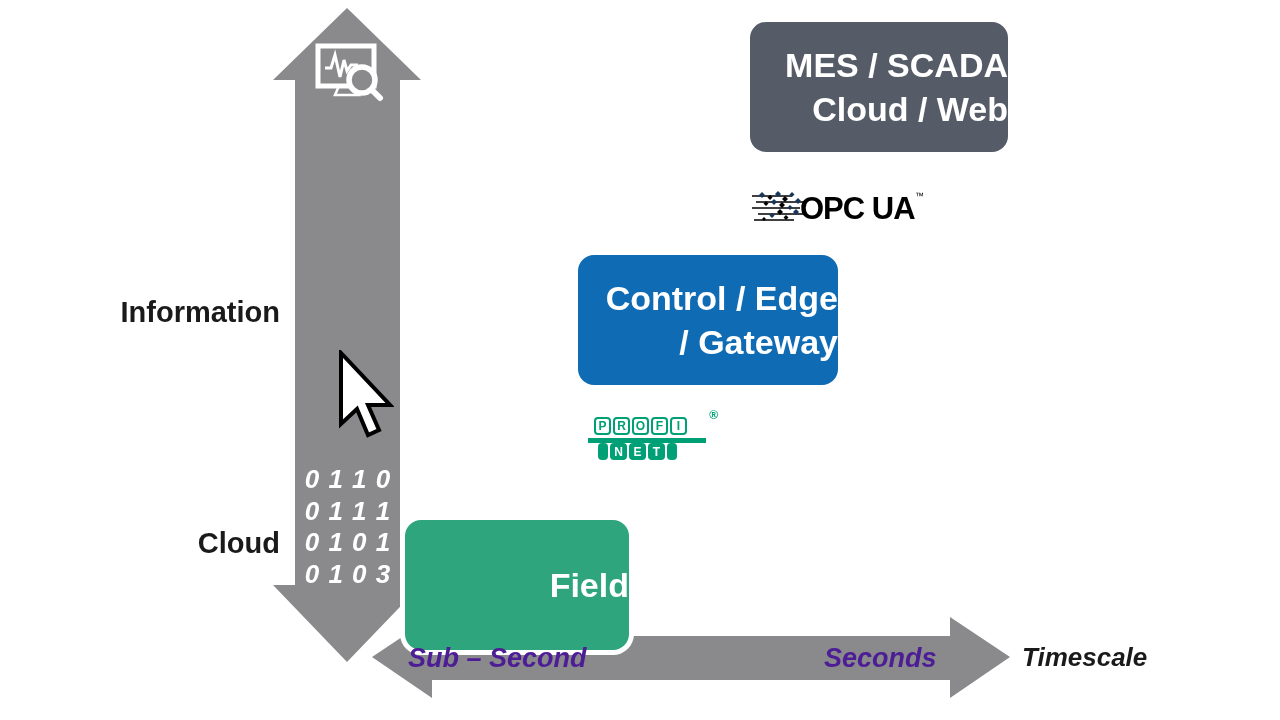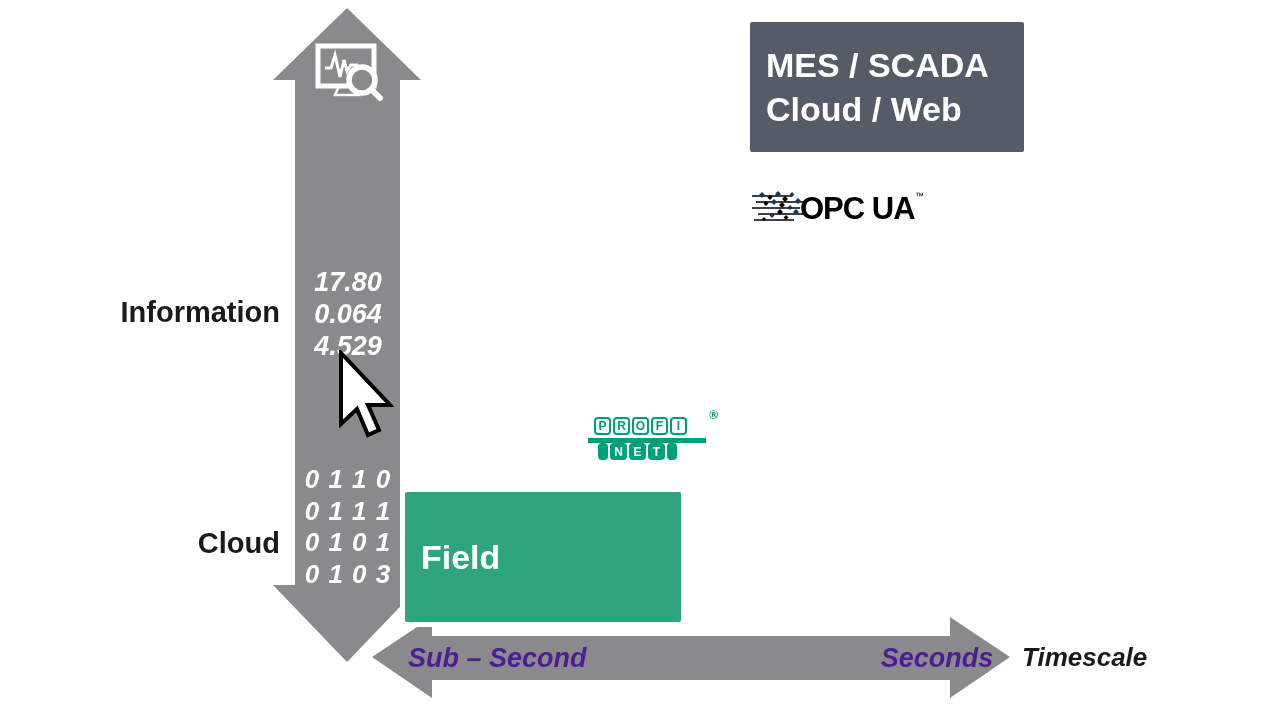--- a/index.html
+++ b/index.html
@@ -31,37 +31,36 @@
     left:56px;width:224px;text-align:right;color:var(--text-dark,#1A1A1A);
     font-weight:bold;font-size:29px;
   }
   .label-information{top:296px;}
   .label-data{top:527px;}
 
   .xaxis-label{
     color:#4c1d95;font-style:italic;font-weight:bold;font-size:27px;top:643px;
   }
   .label-subsecond{left:408px;}
-  .label-seconds{left:844px;width:186px;text-align:center;}
+  .label-seconds{left:824px;width:186px;text-align:left;}
   .label-timescale{
     left:1022px;top:642px;color:var(--text-dark,#1A1A1A);
     font-style:italic;font-weight:bold;font-size:26px;
   }
 
   
   .level-box{
-    border-radius:2px;color:#fff;font-weight:bold;font-size:34px;line-height:44px;
-    display:flex;flex-direction:column;align-items:flex-start;justify-content:center;
+    border-radius:16px;color:#fff;font-weight:bold;font-size:34px;line-height:44px;
+    display:flex;flex-direction:column;align-items:flex-end;justify-content:center;
     text-align:center;
-    padding-left:16px;
   }
   .box-mes{left:750px;top:22px;width:258px;height:130px;background:var(--mes-box,#555B67);}
   .box-control{left:578px;top:255px;width:260px;height:130px;background:var(--control-box,#0E6BB4);}
   .box-field{
-    left:405px;top:492px;width:260px;height:130px;background:var(--field-box,#2FA57D);
+    left:405px;top:520px;width:224px;height:130px;background:var(--field-box,#2FA57D);
     box-shadow:0 0 0 5px #fff;
   }
 
   
   .profinet{left:588px;top:408px;width:130px;height:58px;}
   .pf-top{position:absolute;left:6px;top:9px;display:flex;gap:2px;}
   .pf-cell{
     width:13px;height:14px;border:2.5px solid var(--profinet-green,#00A077);
     border-radius:4px;background:#fff;color:var(--profinet-green,#00A077);
     font-weight:bold;font-size:12px;display:flex;align-items:center;justify-content:center;
@@ -90,45 +89,44 @@
   </svg>
 
   <svg class="abs" style="left:314px;top:40px" width="70" height="70" viewBox="0 0 70 70">
     <rect x="4" y="6" width="56" height="40" fill="none" stroke="#fff" stroke-width="5"></rect>
     <polyline points="11,28 17,28 21,15 26,37 30,20 33,31 37,25 44,25" fill="none" stroke="#fff" stroke-width="3"></polyline>
     <path d="M25,46 L21,55 L45,55 L41,46" fill="none" stroke="#fff" stroke-width="2.5"></path>
     <circle cx="48" cy="40" r="13" style="fill:var(--arrow-gray,#8A8A8C)" stroke="#fff" stroke-width="5.5"></circle>
     <line x1="57.5" y1="49.5" x2="66" y2="58" stroke="#fff" stroke-width="6" stroke-linecap="round"></line>
   </svg>
 
-  <div class="abs axis-values info-values">
-    <div>17.80</div>
-    <div>0.064</div>
-    <div>4.529</div>
-  </div>
 
   <svg class="abs" style="left:336px;top:350px" width="58" height="90" viewBox="0 0 58 90">
     <path d="M5,3 L5,74 L21,59 L32,85 L43,80 L32,55 L54,55 Z" fill="#fff" stroke="#000" stroke-width="4" stroke-linejoin="miter"></path>
   </svg>
 
   <div class="abs axis-values data-values">
     <div>0 1 1 0</div>
     <div>0 1 1 1</div>
     <div>0 1 0 1</div>
     <div>0 1 0 3</div>
   </div>
 
   <div class="abs side-label label-information">Information</div>
   <div class="abs side-label label-data">Cloud</div>
 
   <div class="abs level-box box-mes">
     <div>MES / SCADA</div>
     <div>Cloud / Web</div>
   </div>
 
+  <div class="abs level-box box-control">
+    <div>Control / Edge</div>
+    <div>/ Gateway</div>
+  </div>
 
   <div class="abs level-box box-field">
     <div>Field</div>
   </div>
 
   <svg class="abs opcua" width="175" height="42" viewBox="0 0 175 42">
     <g stroke="#000" stroke-width="1.4">
       <line x1="0" y1="10" x2="40" y2="10"></line>
       <line x1="4" y1="16" x2="52" y2="16"></line>
       <line x1="0" y1="22" x2="48" y2="22"></line>

